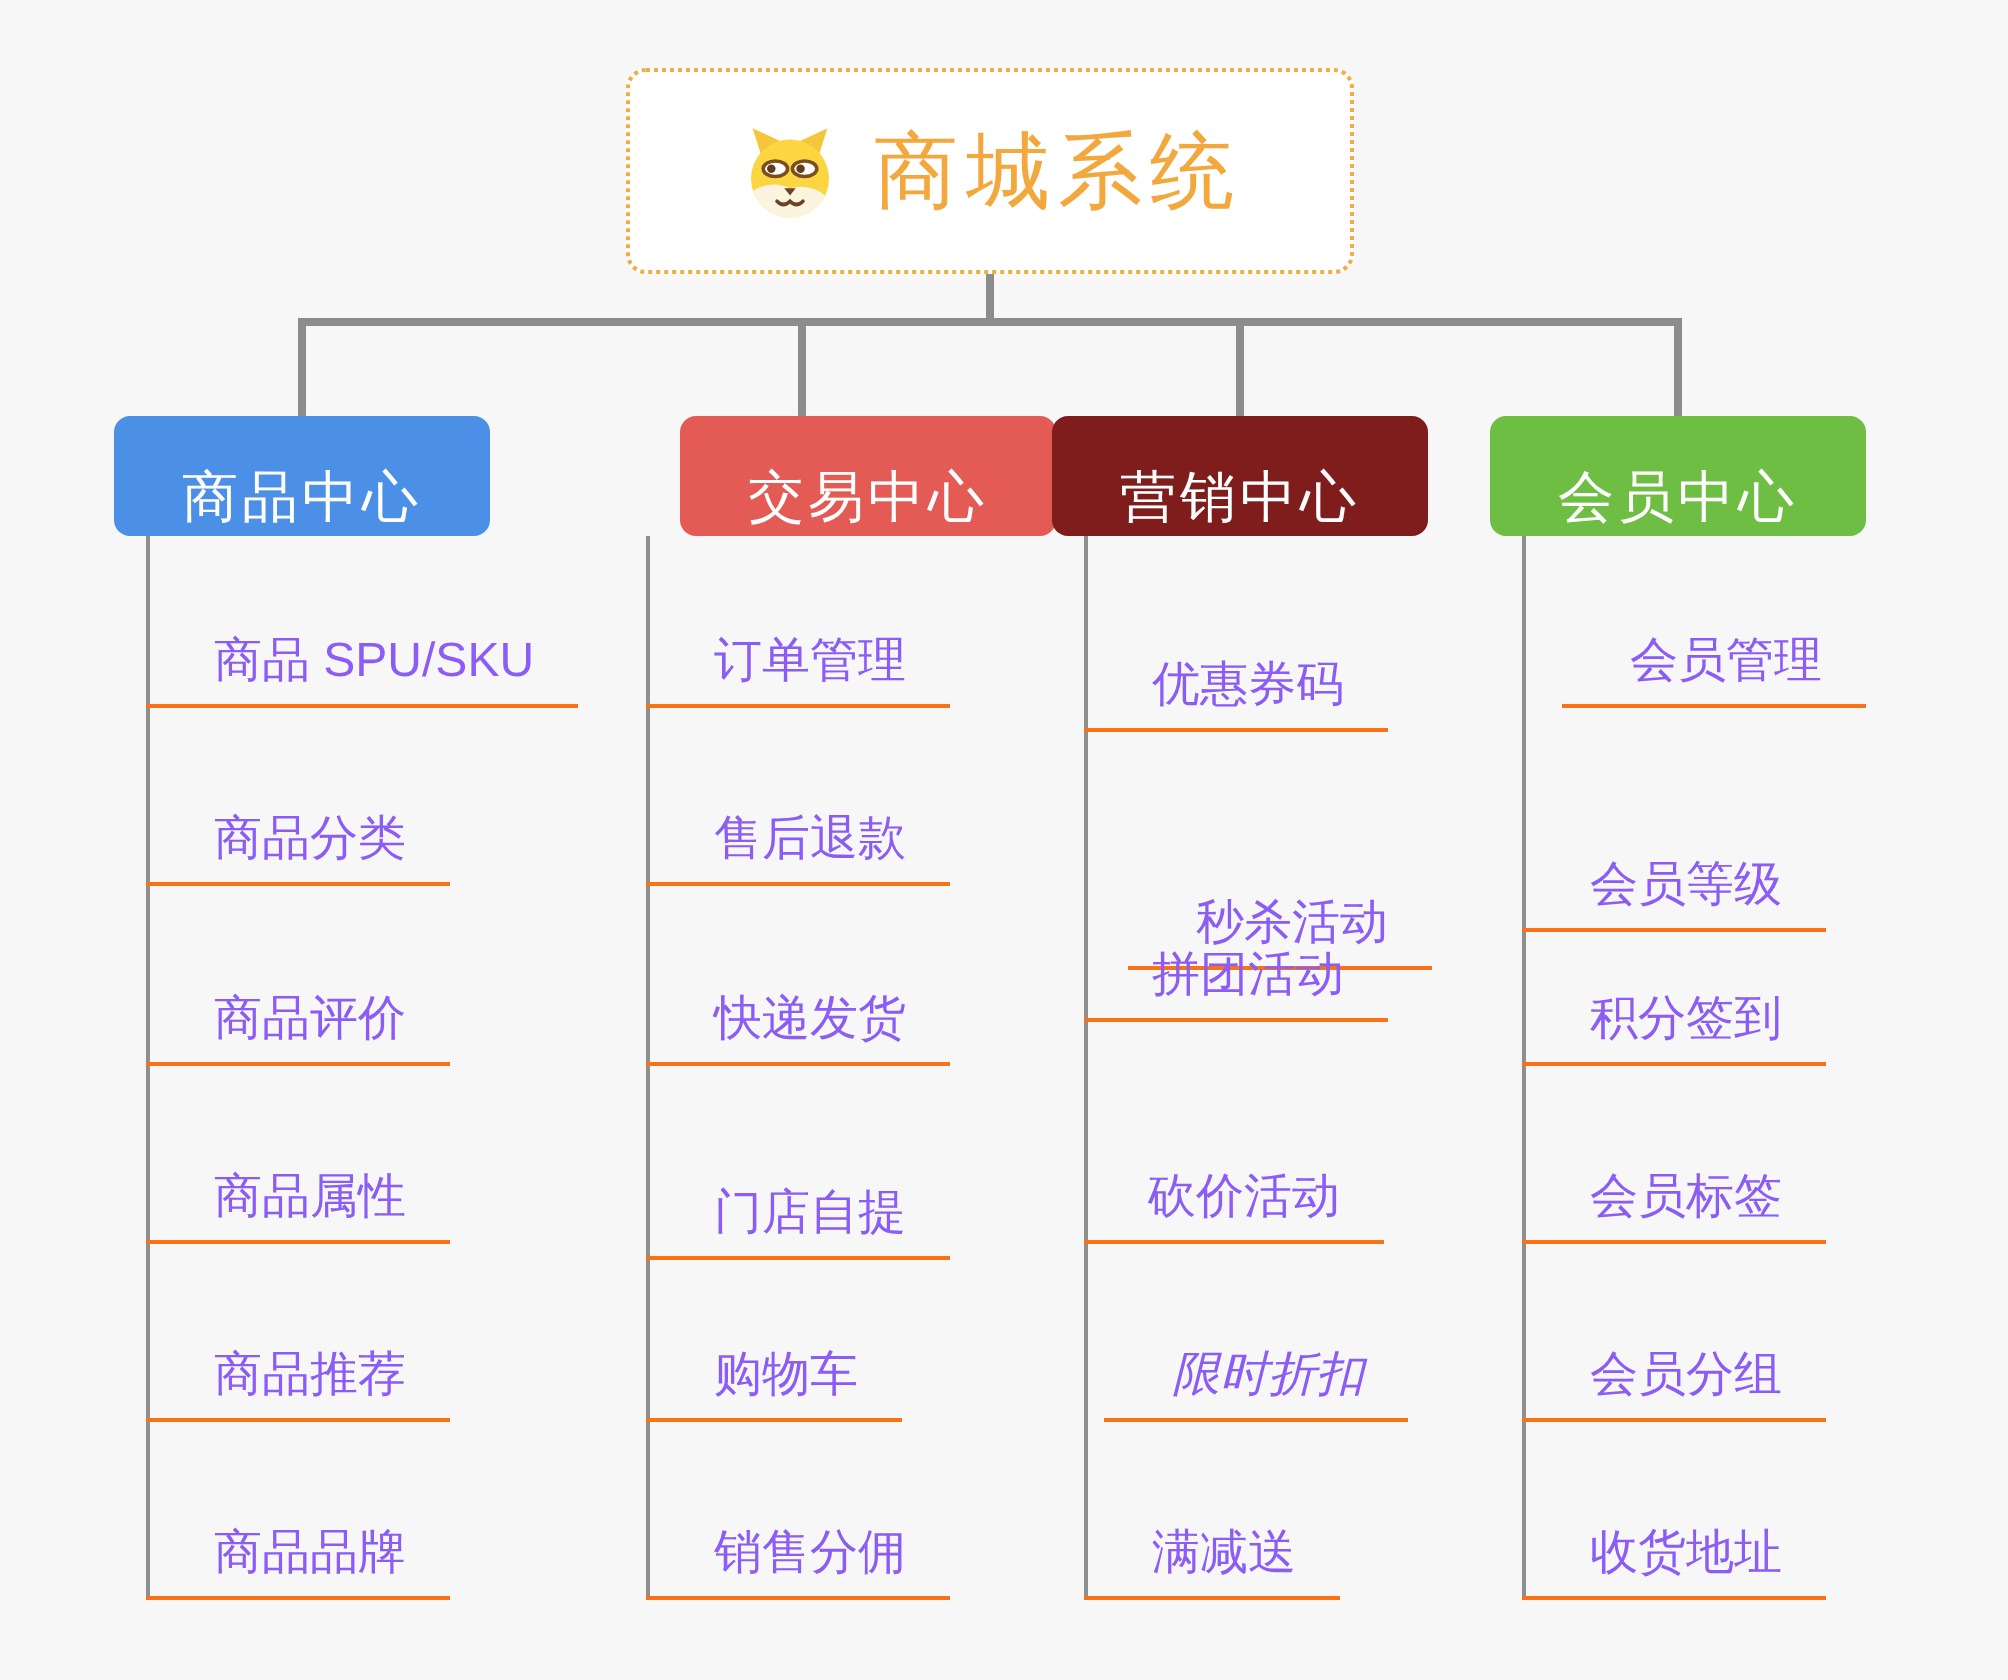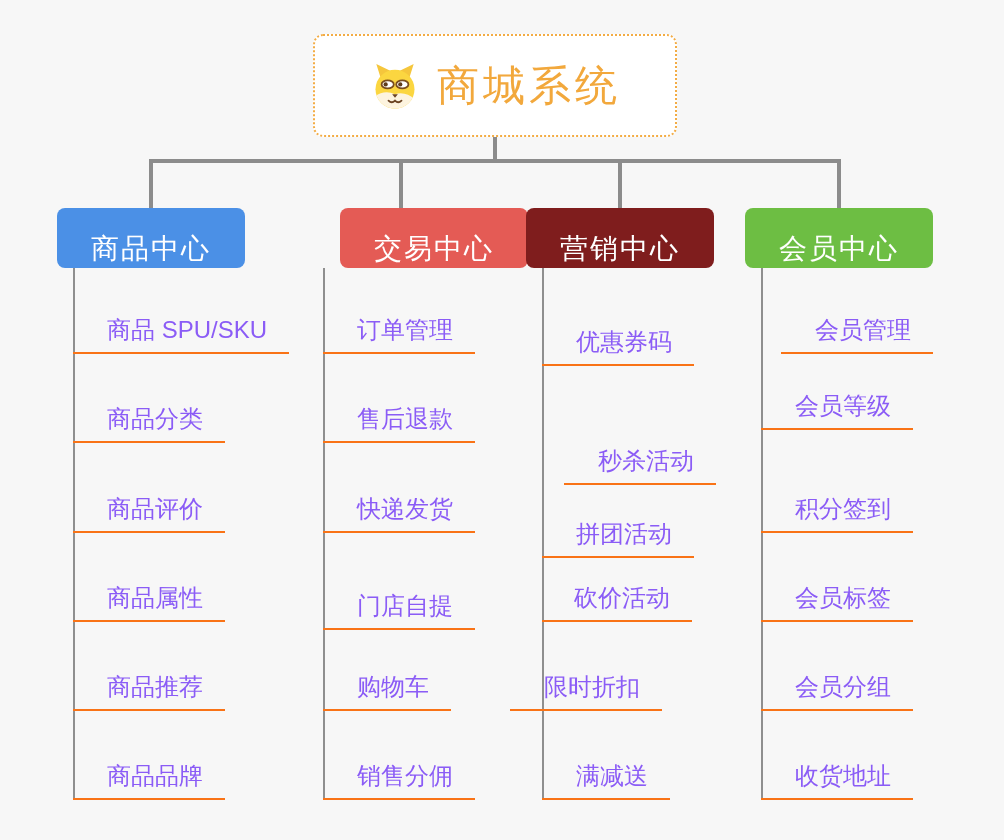--- a/index.html
+++ b/index.html
@@ -130,30 +130,30 @@
       <div class="leaf" style="left: 323px; top: 588px;">门店自提</div>
       <div class="leaf" style="left: 323px; top: 669px;">购物车</div>
       <div class="leaf" style="left: 323px; top: 758px;">销售分佣</div>
       <div class="conn" style="left: 618px; top: 159px; width: 4px; height: 49px;"></div>
       <div class="branch-box" style="left: 526px; background: #7f1d1d;">
         <span class="branch-label">营销中心</span>
       </div>
       <div class="spine" style="left: 542px; top: 268px; height: 532px;"></div>
       <div class="leaf" style="left: 542px; top: 324px;">优惠券码</div>
       <div class="leaf" style="left: 564px; top: 401px; margin-top: 42px;">秒杀活动</div>
-      <div class="leaf" style="left: 542px; top: 516px;">拼团活动</div>
+      <div class="leaf" style="left: 542px; top: 469px;">拼团活动</div>
       <div class="leaf" style="left: 542px; top: 580px; padding-left: 32px;">砍价活动</div>
-      <div class="leaf" style="left: 510px; top: 669px;">限时折扣</div>
+      <div class="leaf" style="left: 552px; top: 669px; font-style: italic;">限时折扣</div>
       <div class="leaf" style="left: 542px; top: 758px;">满减送</div>
       <div class="conn" style="left: 837px; top: 159px; width: 4px; height: 49px;"></div>
       <div class="branch-box" style="left: 745px; background: rgb(109, 190, 67);">
         <span class="branch-label">会员中心</span>
       </div>
       <div class="spine" style="left: 761px; top: 268px; height: 532px;"></div>
       <div class="leaf" style="left: 761px; top: 312px; margin-left: 20px;">会员管理</div>
-      <div class="leaf" style="left: 761px; top: 388px;">会员等级</div>
+      <div class="leaf" style="left: 761px; top: 424px;">会员等级</div>
       <div class="leaf" style="left: 761px; top: 491px;">积分签到</div>
       <div class="leaf" style="left: 761px; top: 580px;">会员标签</div>
       <div class="leaf" style="left: 761px; top: 669px;">会员分组</div>
       <div class="leaf" style="left: 761px; top: 758px;">收货地址</div>
     </div>
 
 </div>
 
 </body></html>

